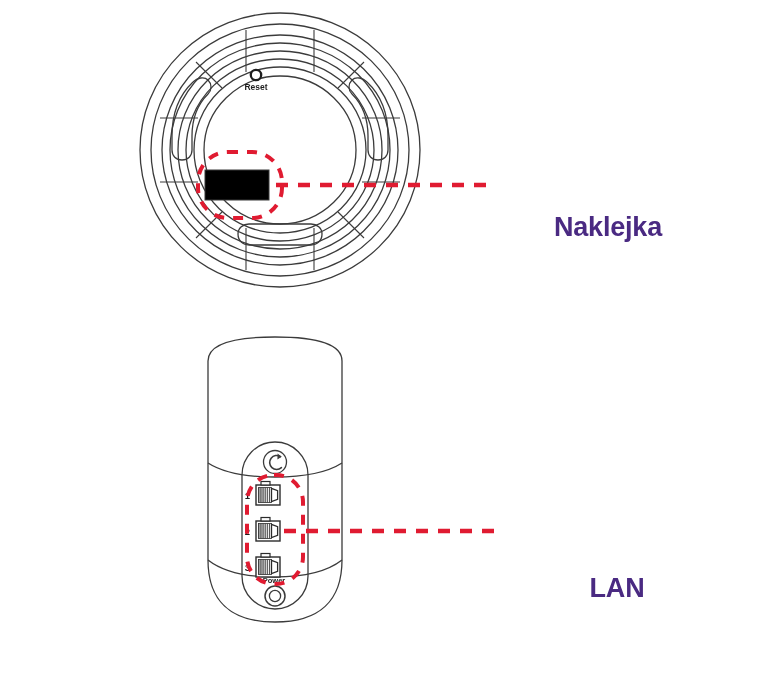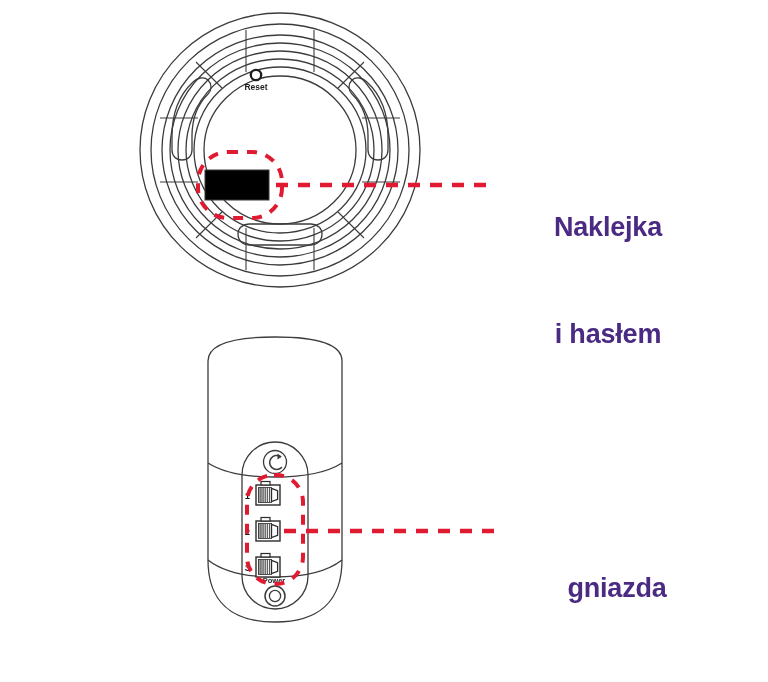--- a/index.html
+++ b/index.html
@@ -196,21 +196,19 @@
       <circle cx="275" cy="596" r="5.6" fill="#ffffff" stroke="#3b3b3b" stroke-width="1.3"></circle>
     </g>
 
     <rect x="247" y="475" width="56" height="109" rx="27" ry="27" fill="none" stroke="#e01b31" stroke-width="4" stroke-dasharray="10 9" stroke-linecap="butt"></rect>
 
     <line x1="284" y1="531" x2="504" y2="531" stroke="#e01b31" stroke-width="4.5" stroke-dasharray="12 10" stroke-linecap="butt"></line>
   </svg>
 
   <div class="callout" id="callout-sticker" style="color: rgb(74, 42, 130);">
     <span class="line-1">Naklejka</span>
-    <span class="line-3">i hasłem</span>
   </div>
 
   <div class="callout" id="callout-lan" style="color: rgb(74, 42, 130);">
-    <span class="line-1">gniazda</span>
     <span class="line-2">LAN</span>
   </div>
 
 </div>
 
 </body></html>

